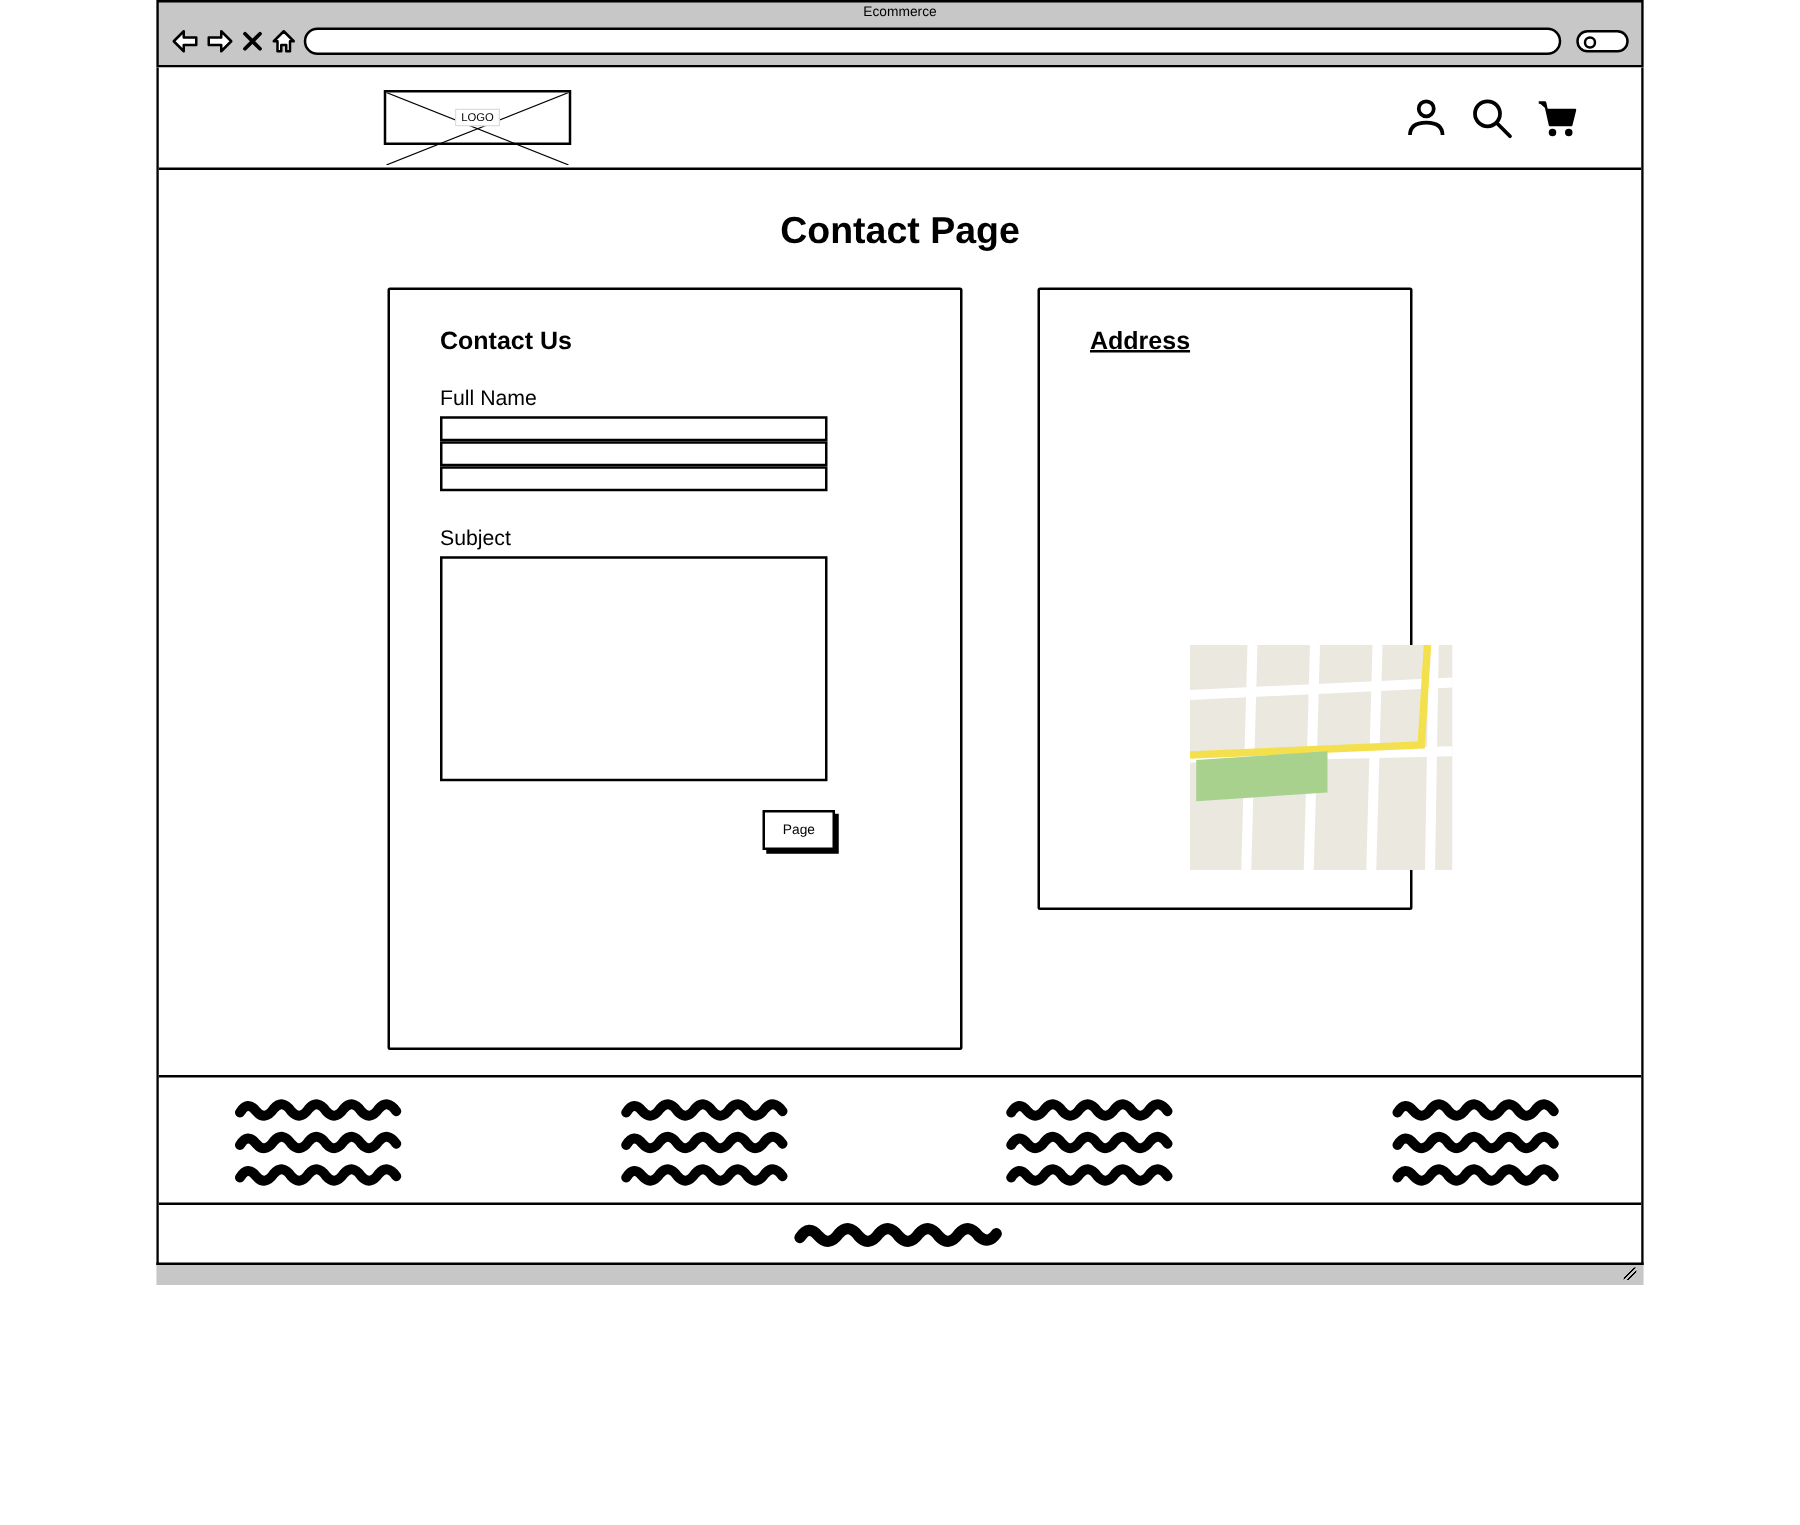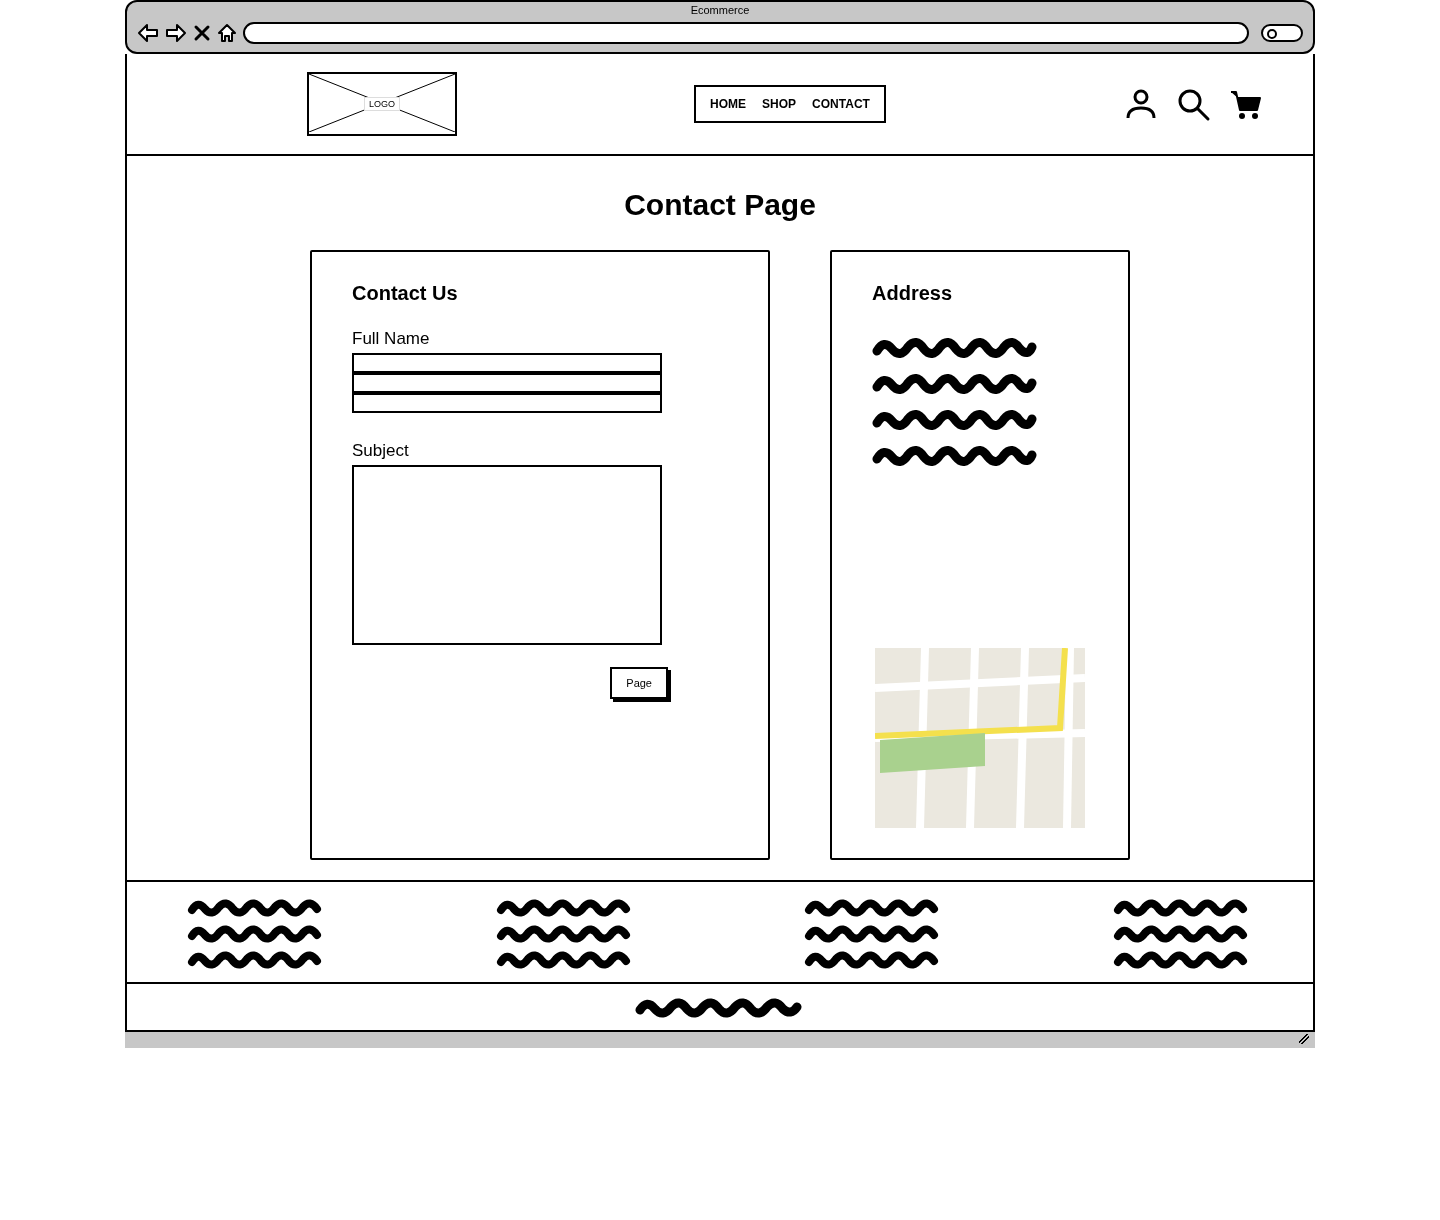--- a/index.html
+++ b/index.html
@@ -5,21 +5,21 @@
 * { box-sizing: border-box; margin: 0; padding: 0; }
 body {
   font-family: "Comic Sans MS", "Segoe Script", cursive, sans-serif;
   background: #fff;
   width: 1190px;
   margin: 0 auto;
 }
 .browser-chrome {
   border: 2px solid #000;
   background: #c7c7c7;
-  border-radius: 12px;
+  border-radius: 0;
 }
 .title-bar {
   text-align: center;
   font-size: 11px;
   padding: 2px 0;
   font-family: Arial, sans-serif;
 }
 .nav-row {
   display: flex;
   align-items: center;
@@ -57,21 +57,21 @@
   border-top: none;
 }
 .header {
   display: flex;
   align-items: center;
   justify-content: space-between;
   padding: 18px 50px 18px 180px;
   border-bottom: 2px solid #000;
 }
 .logo-box {
-  width: 150px; height: 64px;
+  width: 150px; height: 44px;
   border: 2px solid #000;
   position: relative;
   display: flex;
   align-items: center;
   justify-content: center;
   font-size: 9px;
   font-family: Arial, sans-serif;
 }
 .logo-box svg { position: absolute; top:0; left:0; }
 .logo-box span { position: relative; background: #fff; padding: 1px 4px; border: 1px solid #ddd; }
@@ -102,21 +102,21 @@
   gap: 60px;
   justify-content: center;
   margin-top: 28px;
 }
 .panel {
   border: 2px solid #000;
   padding: 30px 40px;
   border-radius: 2px;
 }
 .panel-left { width: 460px; height: 610px; }
-.panel-right { width: 300px; height: 610px; display:flex; flex-direction:column; }
+.panel-right { width: 300px; height: 498px; display:flex; flex-direction:row;text-decoration:underline; }
 .panel h2 { font-size: 20px; margin-bottom: 24px; }
 .panel-left label { display:block; font-size: 17px; margin: 12px 0 4px; }
 .panel-left input[type=text] {
   width: 310px; height: 20px;
   border: 2px solid #000;
   background: #fff;
   font-family: inherit;
 }
 .panel-left textarea {
   width: 310px; height: 180px;
@@ -203,25 +203,20 @@
 <div class="page">
 
   <div class="header">
     <div class="logo-box">
       <svg width="146" height="58" viewBox="0 0 146 58">
           <line x1="0" y1="0" x2="146" y2="58" stroke="#000"></line>
           <line x1="146" y1="0" x2="0" y2="58" stroke="#000"></line>
         </svg>
       <span>LOGO</span>
     </div>
-    <div class="menu-box">
-      <span>HOME</span>
-      <span>SHOP</span>
-      <span>CONTACT</span>
-    </div>
     <div class="header-icons">
       <svg viewBox="0 0 36 36">
           <circle cx="18" cy="11" r="6" fill="none" stroke="#000" stroke-width="3"></circle>
           <path d="M5 32 Q5 22 18 22 Q31 22 31 32" fill="none" stroke="#000" stroke-width="3"></path>
         </svg>
       <svg viewBox="0 0 36 36">
           <circle cx="15" cy="15" r="10" fill="none" stroke="#000" stroke-width="3"></circle>
           <line x1="23" y1="23" x2="33" y2="33" stroke="#000" stroke-width="3" stroke-linecap="round"></line>
         </svg>
       <svg viewBox="0 0 36 36">

